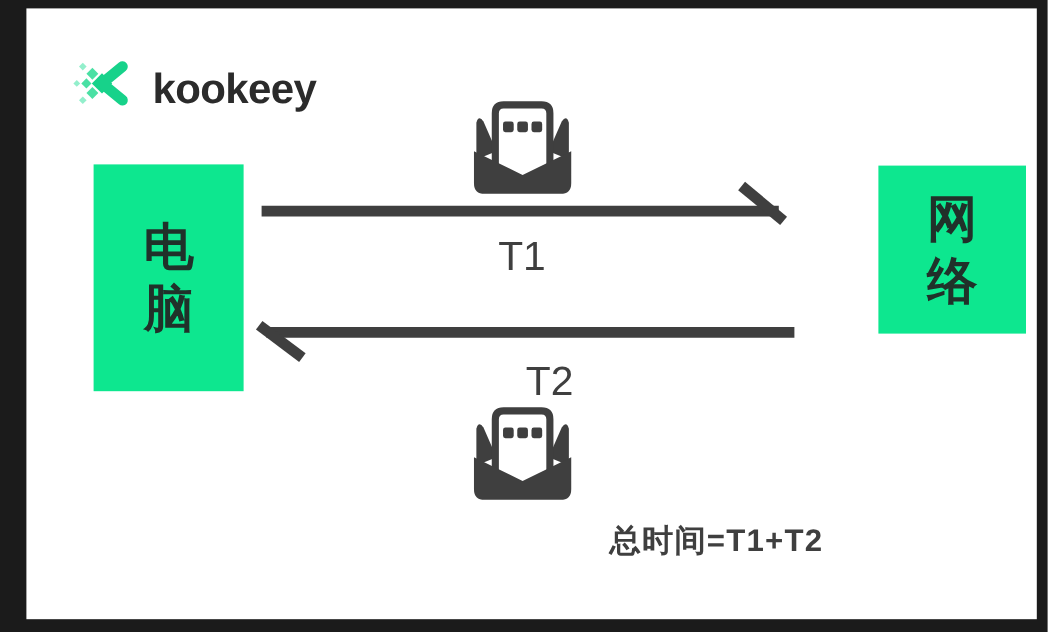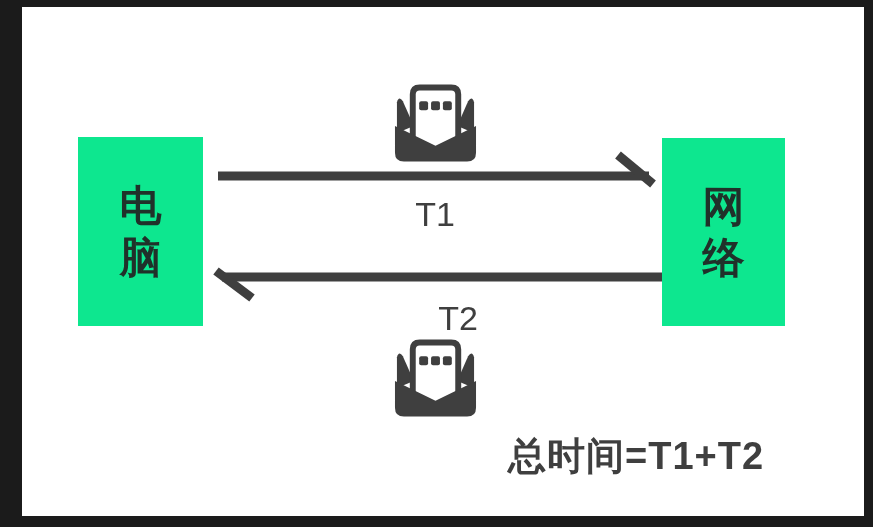--- a/index.html
+++ b/index.html
@@ -39,21 +39,21 @@
 
   
   .node {
     position: absolute;
     background: var(--node-bg, #0de78f);
     display: flex;
     align-items: center;
     justify-content: center;
   }
   .node-left  { left: 56px;  top: 130px; width: 125px; height: 189px; }
-  .node-right { left: 640px; top: 131px; width: 123px; height: 188px; }
+  .node-right { left: 710px; top: 131px; width: 123px; height: 140px; }
   .node-label {
     width: 1em;
     font-size: 42px;
     font-weight: 700;
     line-height: 1.22;
     color: var(--node-text, #20312a);
     word-break: break-all;
     text-align: center;
   }
 
@@ -87,34 +87,47 @@
   .mail svg { width: 100%; height: 100%; overflow: visible; }
   .mail-top    { left: 371px; top: 77px; }
   .mail-bottom { left: 371px; top: 332px; }
   .mail .ink   { fill: var(--ink, #3f3f3f); }
   .mail .paper { fill: #ffffff; stroke: var(--ink, #3f3f3f); stroke-width: 6; }
 
   
   .formula {
     position: absolute;
     left: 486px; top: 430px;
-    font-size: 38px;
+    font-size: 26px;
     font-weight: 700;
     letter-spacing: 1px;
     color: var(--ink, #3f3f3f);
     line-height: 1.05;
     white-space: nowrap;
   }
 </style>
 </head>
 <body>
 
 <div class="frame">
   <div class="card">
 
+    <div class="logo">
+      <svg class="logo-mark" viewBox="0 0 60 36">
+        <rect x="2" y="16" width="4" height="4" fill="var(--logo-green-light,#93efcc)" transform="rotate(45 4 18)"></rect>
+        <rect x="9" y="15" width="6" height="6" fill="var(--logo-green-mid,#4ae0a4)" transform="rotate(45 12 18)"></rect>
+        <rect x="6.75" y="1.75" width="4.5" height="4.5" fill="var(--logo-green-light,#93efcc)" transform="rotate(45 9 4)"></rect>
+        <rect x="13.5" y="6.5" width="7" height="7" fill="var(--logo-green-mid,#4ae0a4)" transform="rotate(45 17 10)"></rect>
+        <rect x="6.75" y="29.75" width="4.5" height="4.5" fill="var(--logo-green-light,#93efcc)" transform="rotate(45 9 32)"></rect>
+        <rect x="13.5" y="22.5" width="7" height="7" fill="var(--logo-green-mid,#4ae0a4)" transform="rotate(45 17 26)"></rect>
+        <rect x="19" y="12" width="12" height="12" fill="var(--logo-green,#17d28a)" transform="rotate(45 25 18)"></rect>
+        <path d="M25,18 L42,4 M25,18 L42,32" stroke="var(--logo-green,#17d28a)" stroke-width="9" stroke-linecap="round" fill="none"></path>
+      </svg>
+      <span class="logo-text">kookeey</span>
+    </div>
 
     <div class="node node-left">
       <span class="node-label">电脑</span>
     </div>
 
     <div class="node node-right">
       <span class="node-label">网络</span>
     </div>
 
     <svg class="arrows" viewBox="0 0 842 509">

